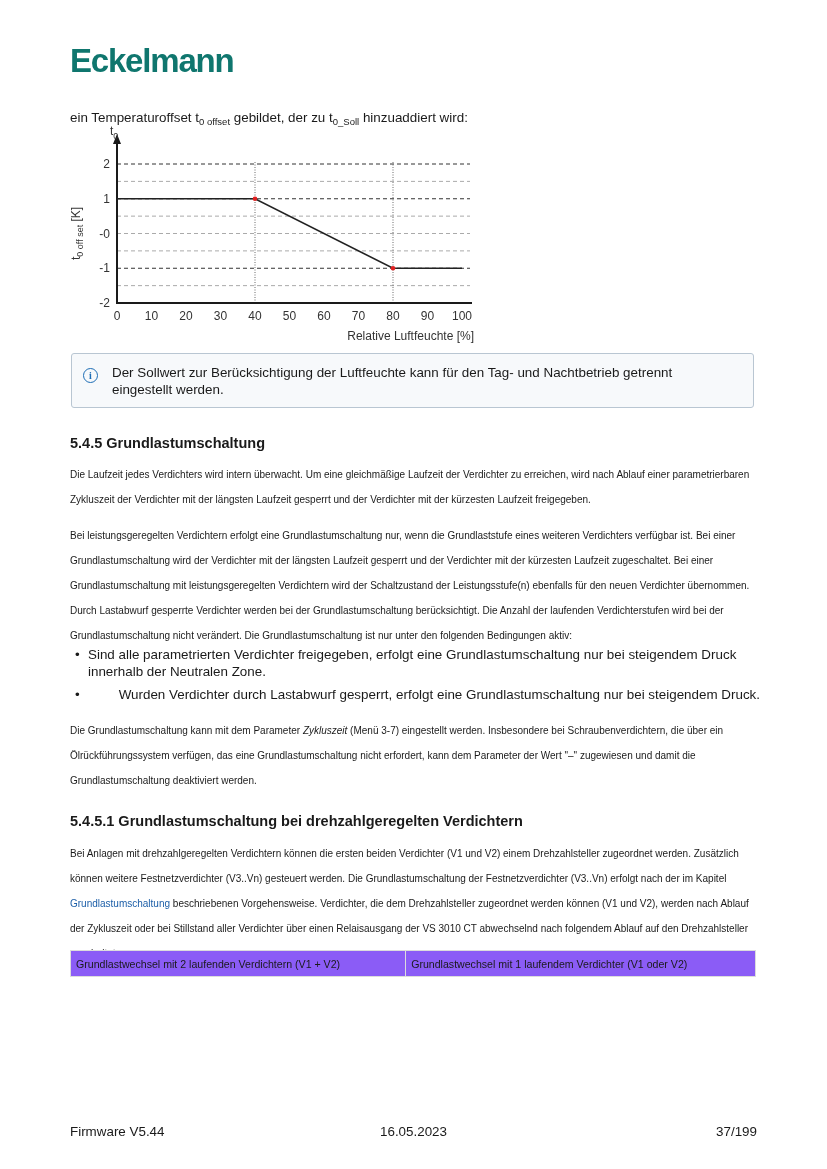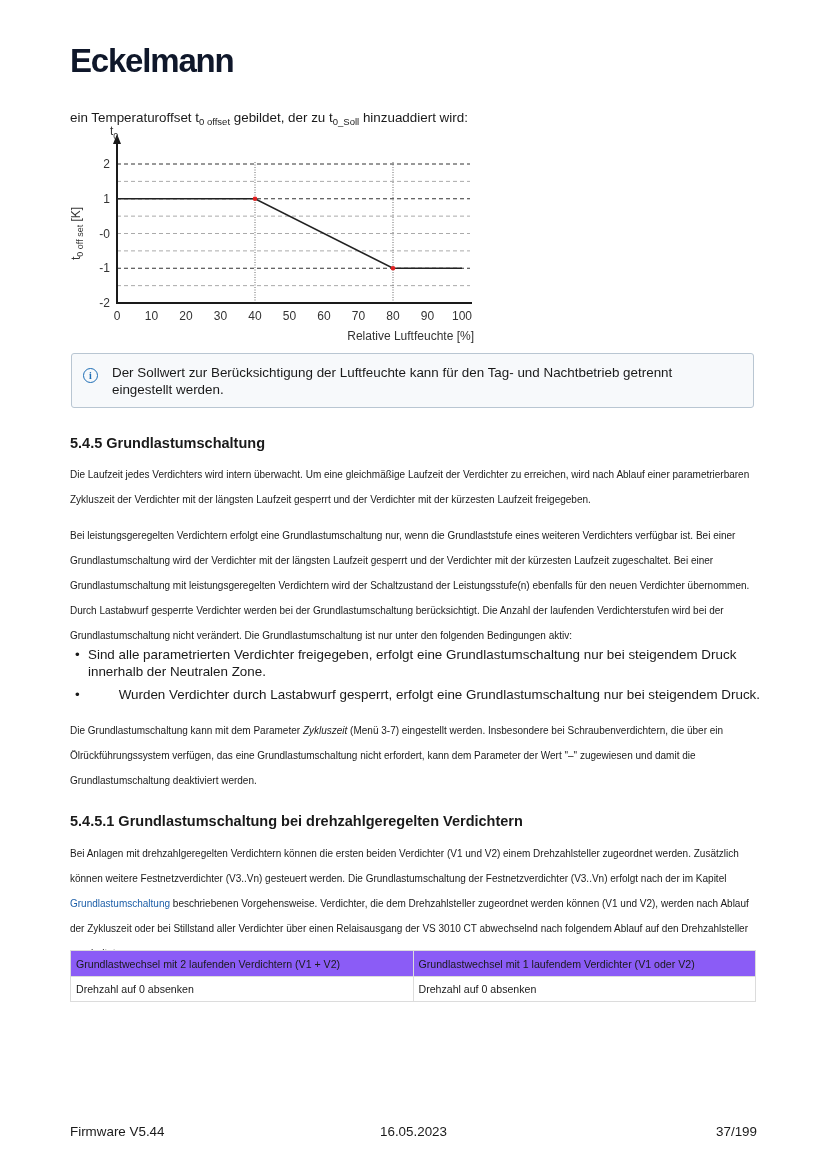--- a/index.html
+++ b/index.html
@@ -1,17 +1,17 @@
 <!DOCTYPE html>
 <html><head>
 <meta charset="utf-8">
 <style>
   html, body { margin:0; padding:0; }
   body { width:827px; height:1169px; background:#ffffff; position:relative; font-family:"Liberation Sans", sans-serif; color:#1a1a1a; overflow:hidden; }
-  .logo { position:absolute; left:70px; top:42px; font-family:"Liberation Sans", sans-serif; font-weight:bold; font-size:33px; color:#0f172a; letter-spacing:-1.2px; }
+  .logo { position:absolute; left:70px; top:42px; font-family:"Liberation Sans", sans-serif; font-weight:bold; font-size:33px; color:#0f766e; letter-spacing:-1.2px; }
   .intro { position:absolute; left:70px; top:110px; font-size:13.4px; color:#1a1a1a; }
   .intro sub { font-size:9.5px; vertical-align:-3px; }
   svg.chart { position:absolute; left:60px; top:125px; }
   .note { position:absolute; left:71px; top:353px; width:683px; height:55px; border:1px solid #b9c6d2; border-radius:3px; background:#f7f9fb; box-sizing:border-box; }
   .note-icon { position:absolute; left:11px; top:14px; width:13px; height:13px; border:1.6px solid #1d6db5; border-radius:50%; color:#1d6db5; font-size:10px; font-weight:bold; line-height:13px; text-align:center; font-family:"Liberation Serif", serif; }
   .note-text { position:absolute; left:40px; top:10px; width:620px; font-size:13.4px; line-height:17px; color:#1a1a1a; }
   h3 { position:absolute; margin:0; font-size:14.5px; font-weight:bold; color:#1a1a1a; }
   .para { position:absolute; left:70px; width:690px; font-size:10px; line-height:25px; margin:0; color:#1a1a1a; }
   .bullets { position:absolute; left:70px; width:690px; font-size:13.4px; line-height:17px; margin:0; padding:0; list-style:none; }
   .bullets li { position:relative; padding-left:18px; margin-bottom:6px; }
@@ -103,22 +103,18 @@
 <p class="para" style="top:841px;"><span>Bei Anlagen mit drehzahlgeregelten Verdichtern können die ersten beiden Verdichter (V1 und V2) einem Drehzahlsteller zugeordnet werden. Zusätzlich können weitere Festnetzverdichter (V3..Vn) gesteuert werden. Die Grundlastumschaltung der Festnetzverdichter (V3..Vn) erfolgt nach der im Kapitel </span><a class="link" href="#">Grundlastumschaltung</a><span> beschriebenen Vorgehensweise. Verdichter, die dem Drehzahlsteller zugeordnet werden können (V1 und V2), werden nach Ablauf der Zykluszeit oder bei Stillstand aller Verdichter über einen Relaisausgang der VS 3010 CT abwechselnd nach folgendem Ablauf auf den Drehzahlsteller geschaltet.</span></p>
 
 <table class="t">
   <thead>
     <tr>
       <th>Grundlastwechsel mit 2 laufenden Verdichtern (V1 + V2)</th>
       <th>Grundlastwechsel mit 1 laufendem Verdichter (V1 oder V2)</th>
     </tr>
   </thead>
   <tbody>
-    <tr>
-      <td>Drehzahl auf 0 absenken</td>
-      <td>Drehzahl auf 0 absenken</td>
-    </tr>
   </tbody>
 </table>
 
 <div class="footer" style="left:70px;">Firmware V5.44</div>
 <div class="footer" style="left:380px;">16.05.2023</div>
 <div class="footer" style="right:70px;">37/199</div>
 
 </body></html>

